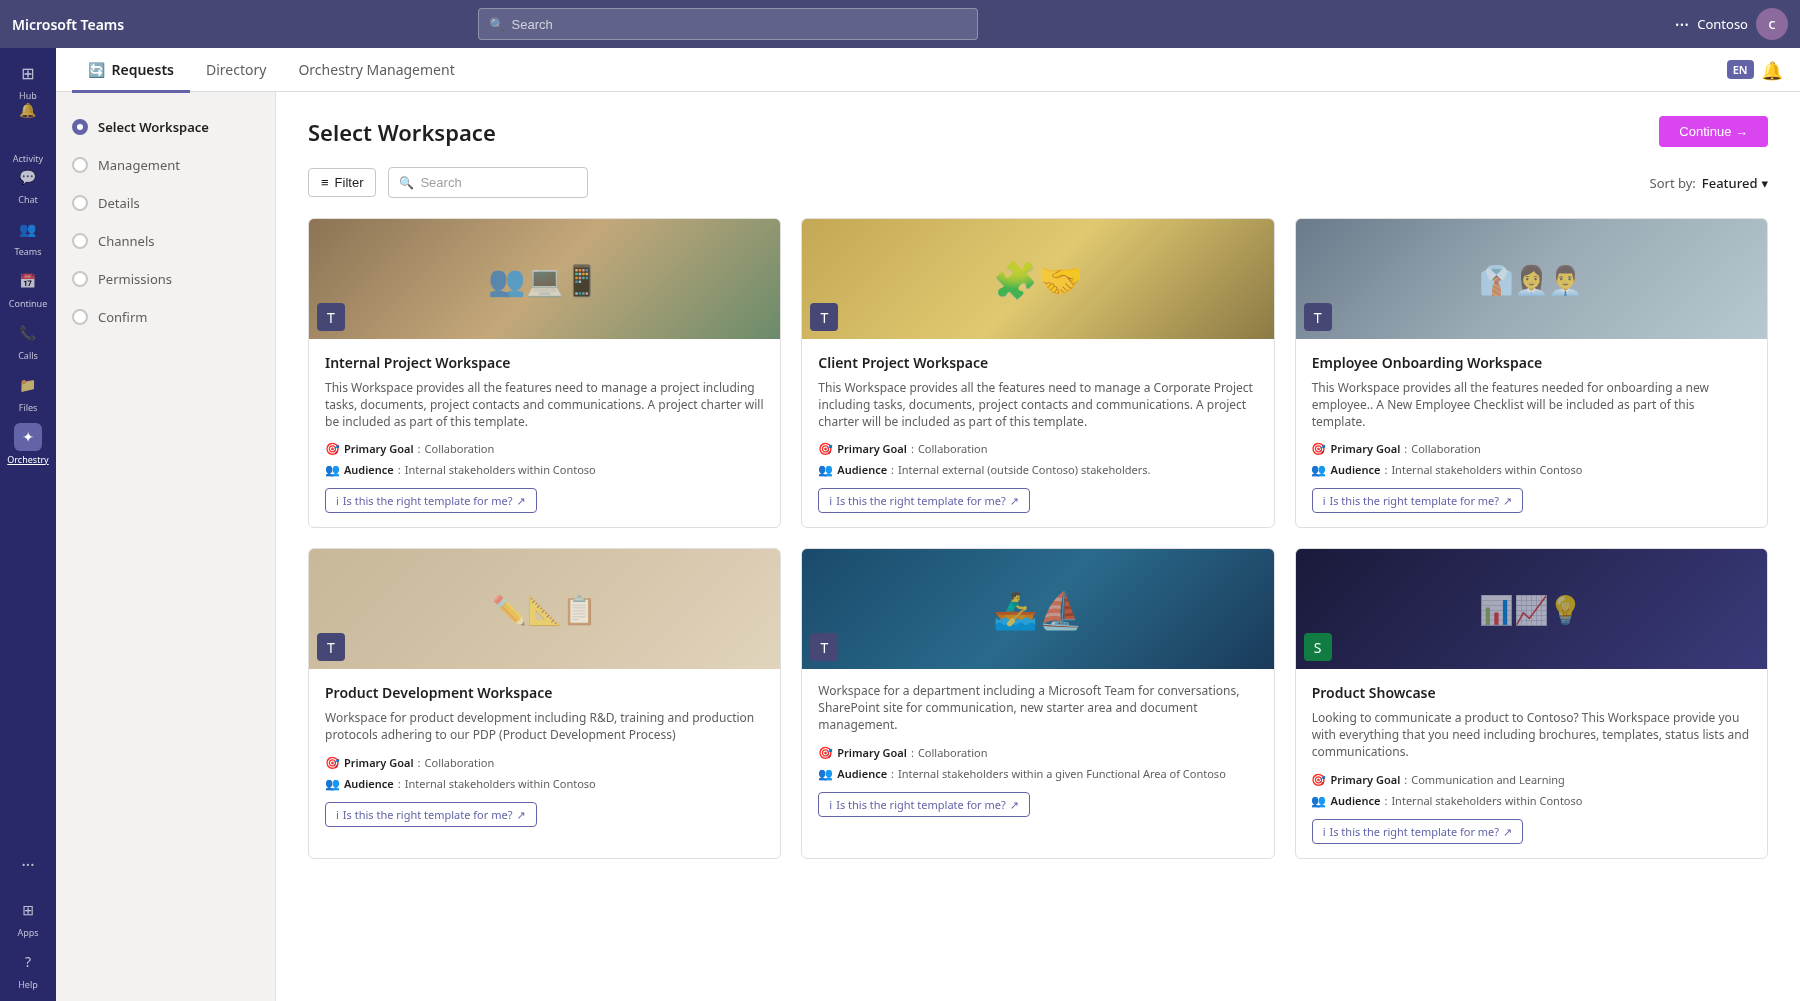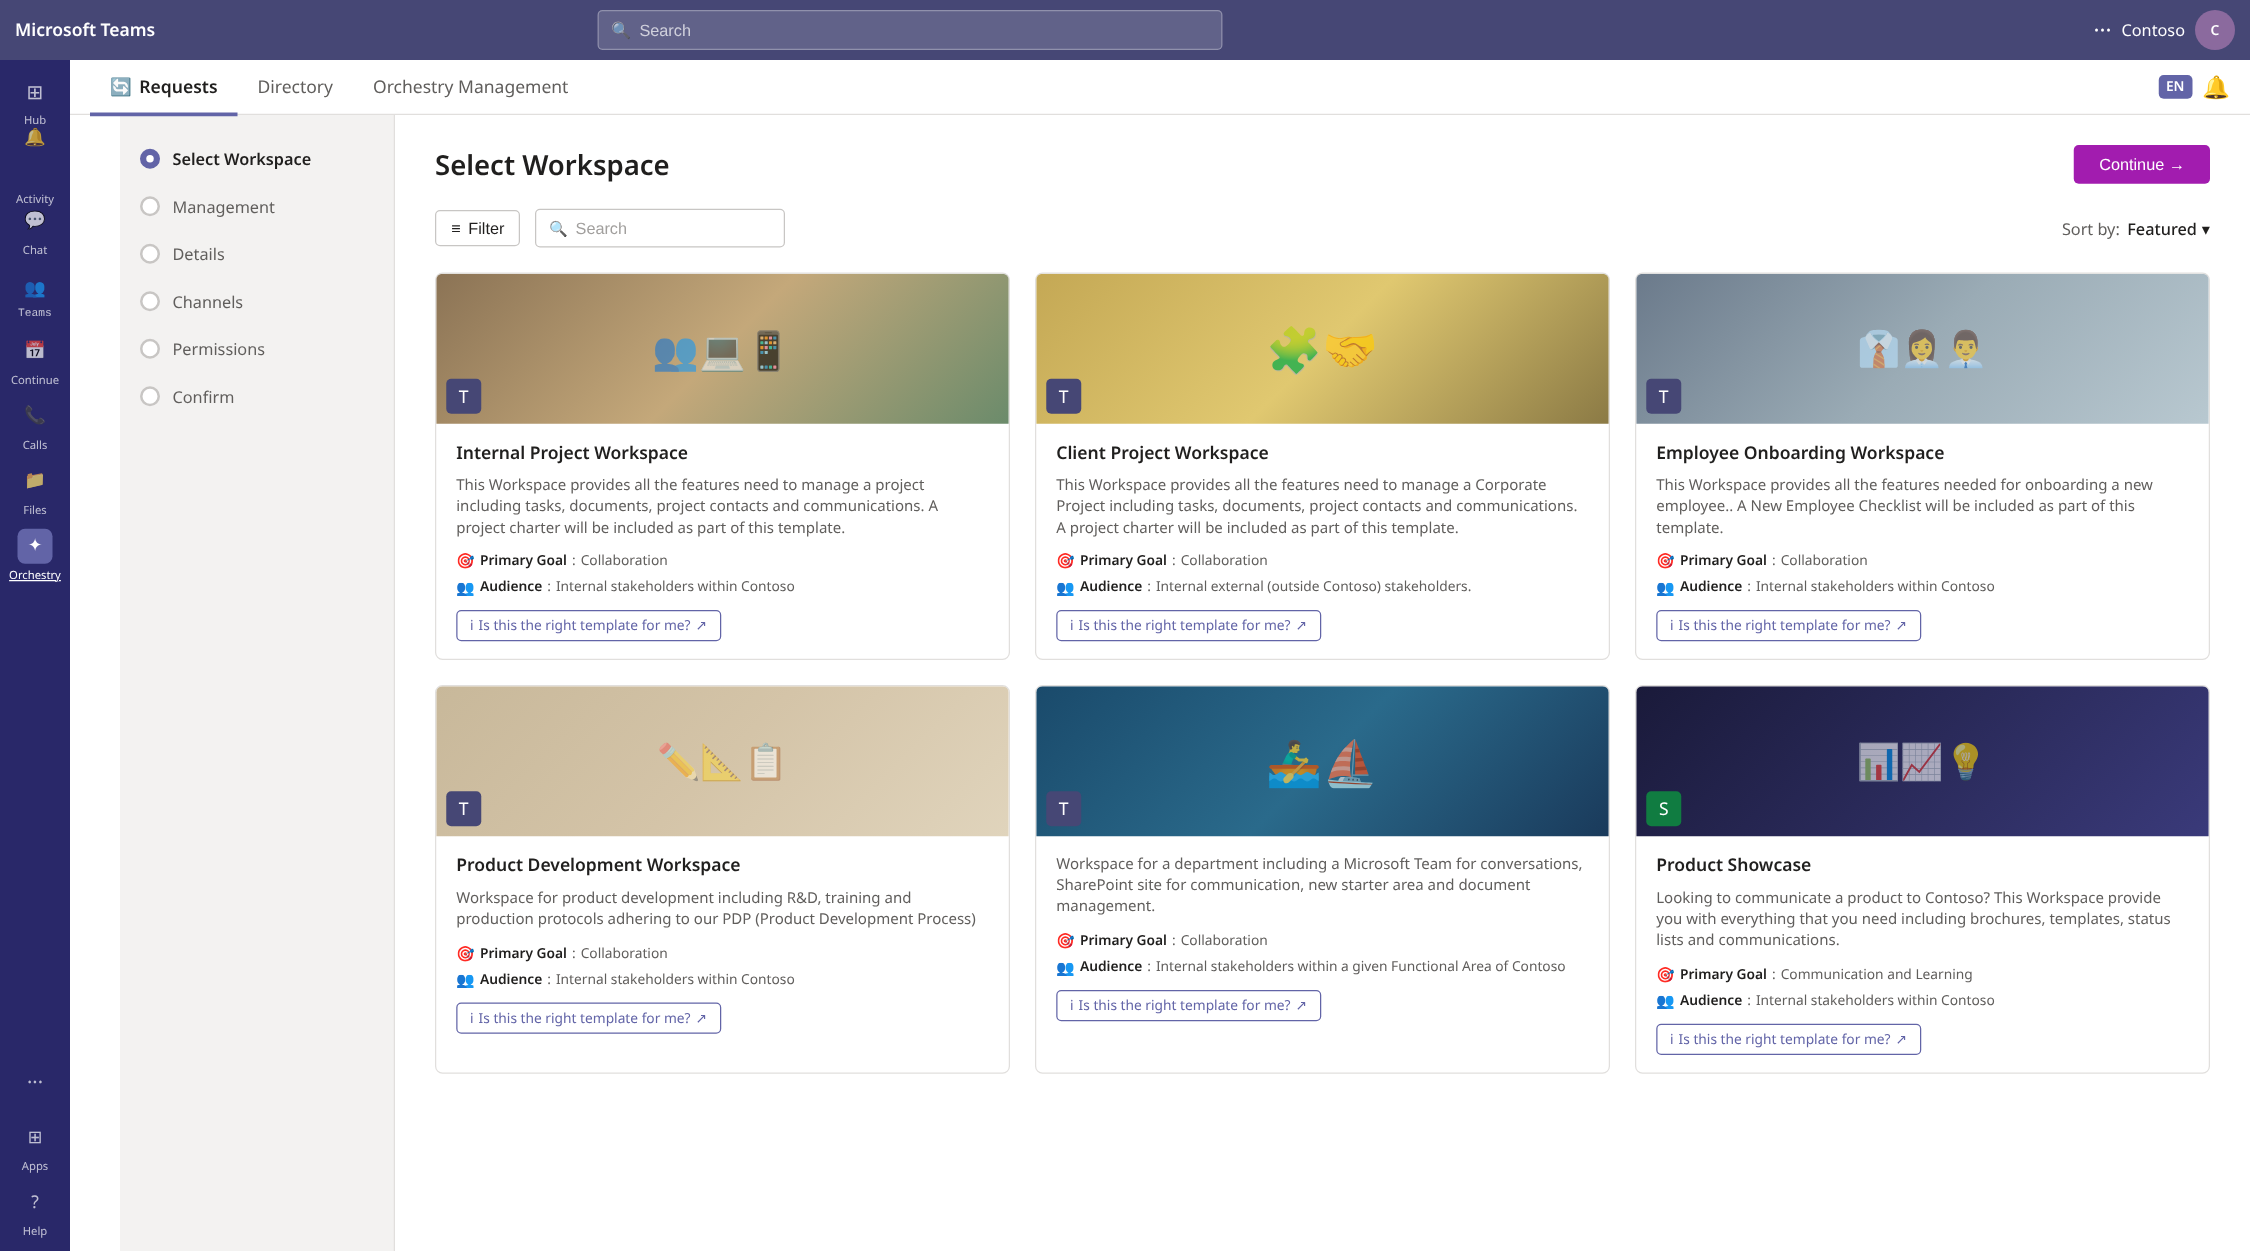--- a/index.html
+++ b/index.html
@@ -141,21 +141,20 @@
       font-size: 18px;
       cursor: pointer;
       color: #605e5c;
     }
 
     
     .content-area {
       display: flex;
       flex: 1;
       overflow: hidden;
-      padding-left: 40px;
     }
 
     
     .steps-sidebar {
       width: 220px;
       background: #f3f2f1;
       border-right: 1px solid #e1dfdd;
       padding: 16px 0;
     }
     .step-item {
@@ -199,21 +198,21 @@
       align-items: center;
       justify-content: space-between;
       margin-bottom: 20px;
     }
     .panel-title {
       font-size: 22px;
       font-weight: 600;
       color: #201f1e;
     }
     .continue-btn {
-      background: #a21caf;
+      background: #d946ef;
       color: #fff;
       border: none;
       border-radius: 4px;
       padding: 8px 20px;
       font-size: 13px;
       cursor: pointer;
       display: flex;
       align-items: center;
       gap: 6px;
     }
@@ -426,21 +425,21 @@
     <div class="nav-icon">
       <div class="nav-icon-symbol" style="font-size:14px;">🔔</div>
       <span style="font-size:9px;margin-top:31px;">Activity</span>
     </div>
     <div class="nav-icon">
       <div class="nav-icon-symbol" style="font-size:14px;">💬</div>
       <span style="font-size:9px;">Chat</span>
     </div>
     <div class="nav-icon">
       <div class="nav-icon-symbol" style="font-size:14px;">👥</div>
-      <span style="font-size:9px;font-family:Liberation Mono, monospace;">Teams</span>
+      <span style="font-size:9px;">Teams</span>
     </div>
     <div class="nav-icon">
       <div class="nav-icon-symbol" style="font-size:14px;">📅</div>
       <span style="font-size:9px;">Continue</span>
     </div>
     <div class="nav-icon">
       <div class="nav-icon-symbol" style="font-size:14px;">📞</div>
       <span style="font-size:9px;">Calls</span>
     </div>
     <div class="nav-icon">

